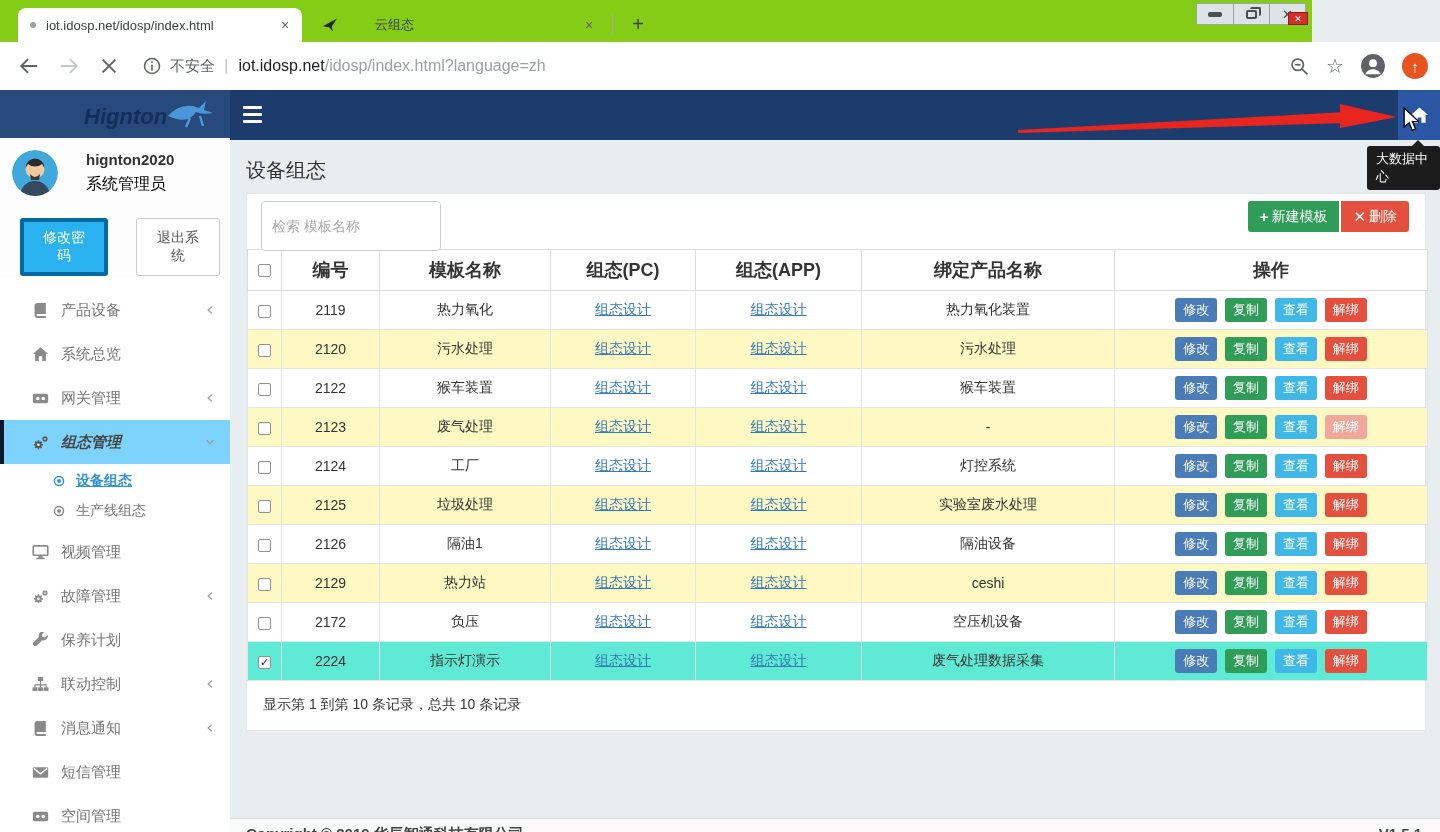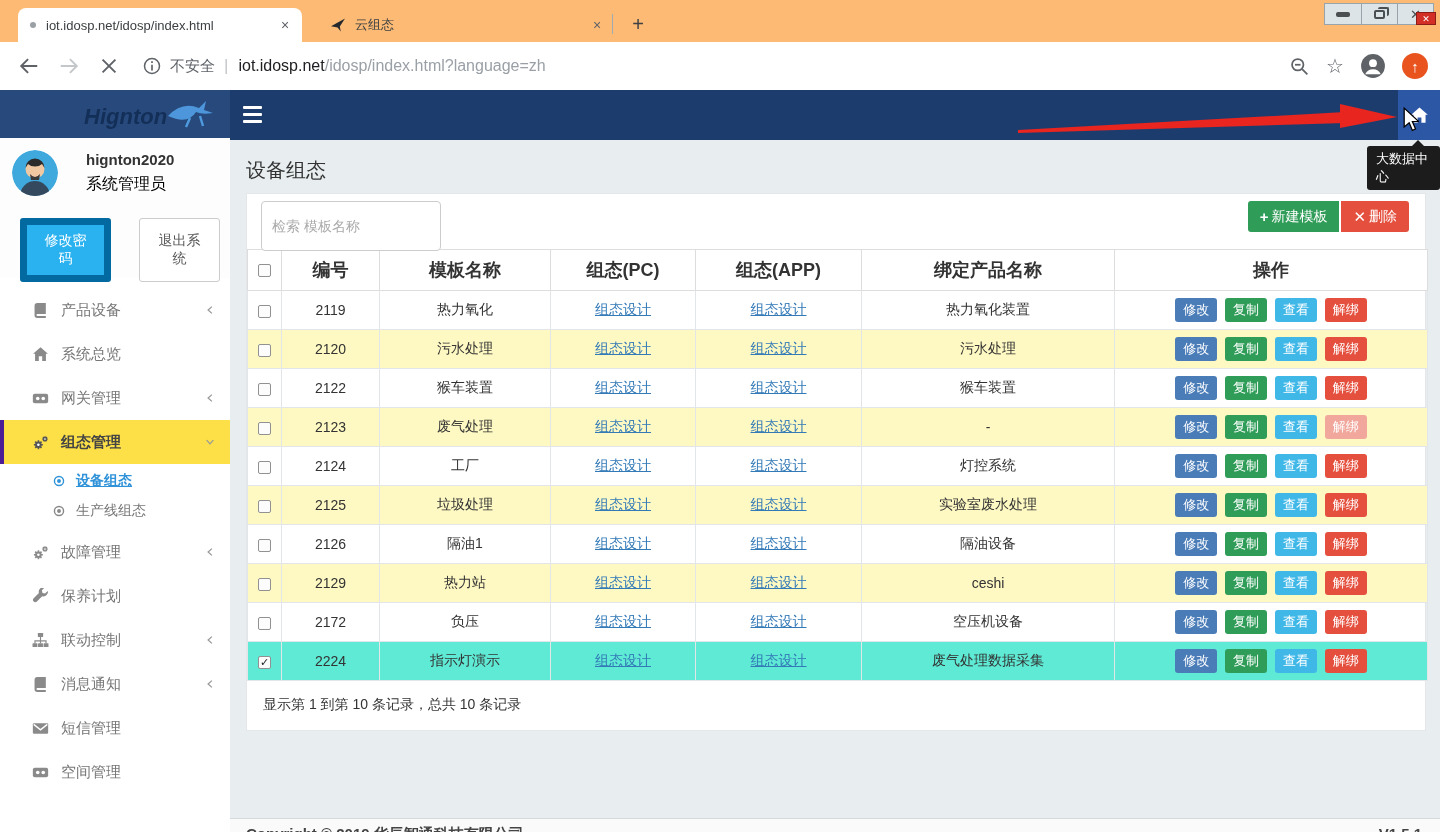--- a/index.html
+++ b/index.html
@@ -1,23 +1,23 @@
 <!DOCTYPE html>
 <html><head>
 <meta charset="utf-8">
 <style>
   * { margin:0; padding:0; box-sizing:border-box; }
   html,body { width:1440px; height:832px; overflow:hidden; }
   body { font-family:"Liberation Sans","DejaVu Sans",sans-serif; position:relative; background:#e8eef0; }
 
   
-  .tabstrip { position:absolute; left:0; top:0; width:1440px; height:42px; background:#fdba74; }
+  .tabstrip { position:absolute; left:0; top:0; width:1312px; height:42px; background:#84cc16; }
   .tab { position:absolute; top:8px; height:34px; display:flex; align-items:center; font-size:13px; color:#3c4043; }
   .tab.active { left:18px; width:284px; background:#fff; border-radius:8px 8px 0 0; padding:0 8px 0 12px; z-index:2; }
-  .tab.inactive { left:318px; width:296px; padding:0 8px 0 12px; }
+  .tab.inactive { left:310px; width:296px; padding:0 8px 0 12px;gap:28px; }
   .tab .title { flex:1; overflow:hidden; white-space:nowrap; }
   .fav-dot { width:6px; height:6px; border-radius:50%; background:#9aa0a6; margin-right:10px; flex:none; }
   .fav-plane { width:16px; height:16px; margin-right:9px; flex:none; }
   .tab-close { width:18px; height:18px; border-radius:50%; display:flex; align-items:center; justify-content:center; color:#5f6368; font-size:14px; flex:none; }
   .tab-sep { position:absolute; left:612px; top:14px; width:1px; height:20px; background:#9fabb1; }
   .newtab { position:absolute; left:624px; top:10px; width:28px; height:28px; font-size:20px; color:#3c4043; display:flex; align-items:center; justify-content:center; }
   .winctrl { position:absolute; right:6px; top:3px; display:flex; border:1px solid #98a4aa; background:#dde4e7; }
   .winbtn { width:36px; height:20px; position:relative; border-left:1px solid #98a4aa; display:flex; align-items:center; justify-content:center; color:#444; }
   .winbtn:first-child { border-left:none; }
   .wc-min { width:14px; height:5px; background:#4a4f52; border-radius:2px; }
@@ -40,28 +40,28 @@
   
   .sidebar { position:absolute; left:0; top:90px; width:230px; height:742px; background:#fff; }
   .logoblk { height:48px; background:#27497c; display:flex; align-items:center; justify-content:flex-end; }
   .userpanel { padding:12px 10px 0 12px; background:#fdfdfd; height:140px; }
   .uprow { display:flex; align-items:center; }
   .uavatar { width:46px; height:46px; border-radius:50%; flex:none; }
   .uinfo { margin-left:28px; }
   .uname { font-size:15px; font-weight:bold; color:#333; }
   .urole { font-size:16px; color:#000000; margin-top:6px; }
   .ubtns { margin-top:22px; display:flex; }
-  .btn-pw { background:#29b2ef; color:#fff; border:7px solid #0369a1; font-size:14px; padding:7px 13px; border-radius:3px; margin-left:8px; }
+  .btn-pw { background:#29b2ef; color:#fff; border:4px solid #0369a1; font-size:14px; padding:7px 13px; border-radius:3px; margin-left:8px; }
   .btn-out { background:#fff; color:#555; border:1px solid #ccc; font-size:14px; padding:7px 14px; border-radius:3px; margin-left:28px; }
   .menu { margin-top:10px; }
   .mi { height:44px; display:flex; align-items:center; padding:0 14px 0 28px; color:#767676; font-size:15px; position:relative; border-left:4px solid transparent; }
   .mi .ic { width:17px; height:17px; margin-right:12px; color:#8a8a8a; flex:none; }
   .mi .ml { flex:1; }
   .mi .chev { width:12px; height:12px; color:#999; }
-  .mi.active { background:#fde047; border-left:4px solid #4c1d95; color:#444; font-weight:bold; }
+  .mi.active { background:#7dd3fc; border-left:4px solid #0f172a; color:#444; font-weight:bold;font-style:italic; }
   .mi.active .ic { color:#555; }
   .submenu { padding:2px 0 4px; }
   .smi { height:30px; display:flex; align-items:center; padding-left:52px; font-size:14px; color:#777; }
   .smi .ic { width:14px; height:14px; margin-right:10px; color:#888; flex:none; }
   .smi.active { color:#3092d8; font-weight:bold; }
   .smi.active .ic { color:#3092d8; }
   .smi.active .ml { text-decoration:underline; }
 
   
   .navbar { position:absolute; left:230px; top:90px; width:1210px; height:50px; background:#1d3c6e; }
@@ -331,20 +331,26 @@
       </div>
       <div class="smi">
         <svg class="ic">
             <use href="#i-dot"></use>
           </svg>
         <span class="ml">生产线组态</span>
       </div>
     </div>
     <div class="mi">
       <svg class="ic">
+          <use href="#i-desktop"></use>
+        </svg>
+      <span class="ml">视频管理</span>
+    </div>
+    <div class="mi">
+      <svg class="ic">
           <use href="#i-cogs"></use>
         </svg>
       <span class="ml">故障管理</span>
       <svg class="chev">
           <use href="#i-chevl"></use>
         </svg>
     </div>
     <div class="mi">
       <svg class="ic">
           <use href="#i-wrench"></use>

